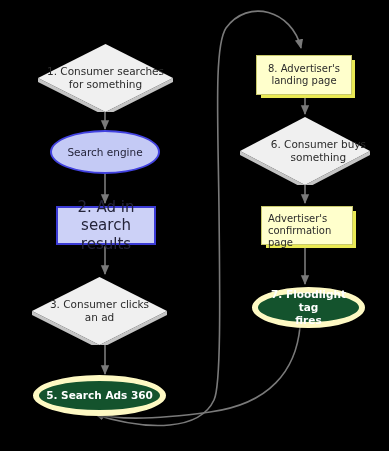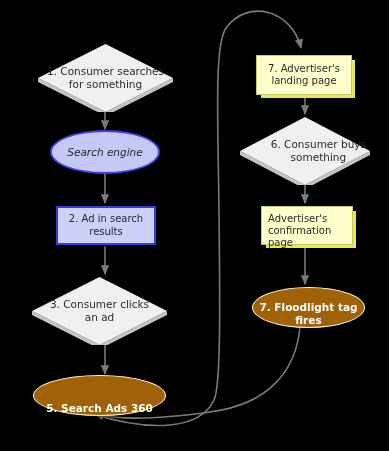--- a/index.html
+++ b/index.html
@@ -67,42 +67,41 @@
     color: #2b2b2b;
   }
 
   
   .rect-blue {
     background: #ccd1f7;
     border: 2px solid #3b3bd6;
     box-shadow: 2px 2px 0 rgba(0,0,0,.35);
   }
   .rect-blue .lbl {
-    font-size: 10px;
+    font-size: 15px;
     color: #24243a;
   }
 
   
   .ell-blue {
     background: #c4caf5;
     border: 2px solid #4242e0;
     border-radius: 50%;
   }
   .ell-blue .lbl {
     font-size: 10.5px;
     color: #24243a;
   }
 
   
   .ell-green {
-    background: #a16207;
-    border: 1px solid #fef9c3;
+    background: #14532d;
+    border: 6px solid #fef9c3;
     border-radius: 50%;
     box-shadow: 0 2px 1px rgba(0,0,0,.35);
-    align-items: flex-end;
   }
   .ell-green .lbl {
     font-size: 10.5px;
     color: #ffffff;
     font-weight: bold;
   }
 
   
   .note-yellow {
     background: #ffffcc;
@@ -155,42 +154,42 @@
              C160,419 118,420 95,414" stroke="#7a7a7a" stroke-width="1.6" fill="none" marker-end="url(#ah)"></path>
   </svg>
 
   <div class="node diamond" style="left:38px; top:44px; width:135px; height:68px;">
     <span class="shade"></span>
     <span class="shape"></span>
     <span class="lbl">1. Consumer searches
 for something</span>
   </div>
 
-  <div class="node ell-blue" style="left:50px; top:130px; width:110px; height:44px;font-style:italic;">
+  <div class="node ell-blue" style="left:50px; top:130px; width:110px; height:44px;">
     <span class="lbl">Search engine</span>
   </div>
 
   <div class="node rect-blue" style="left:56px; top:206px; width:100px; height:39px;">
     <span class="lbl">2. Ad in search
 results</span>
   </div>
 
   <div class="node diamond" style="left:32px; top:277px; width:135px; height:68px;">
     <span class="shade"></span>
     <span class="shape"></span>
     <span class="lbl">3. Consumer clicks
 an ad</span>
   </div>
 
   <div class="node ell-green" style="left:33px; top:375px; width:133px; height:41px;">
     <span class="lbl">5. Search Ads 360</span>
   </div>
 
   <div class="node note-yellow" style="left:256px; top:55px; width:96px; height:40px;">
-    <span class="lbl">7. Advertiser's
+    <span class="lbl">8. Advertiser's
 landing page</span>
   </div>
 
   <div class="node diamond" style="left:240px; top:117px; width:130px; height:68px;justify-content:flex-end;">
     <span class="shade"></span>
     <span class="shape"></span>
     <span class="lbl">6. Consumer buys
 something</span>
   </div>
 

